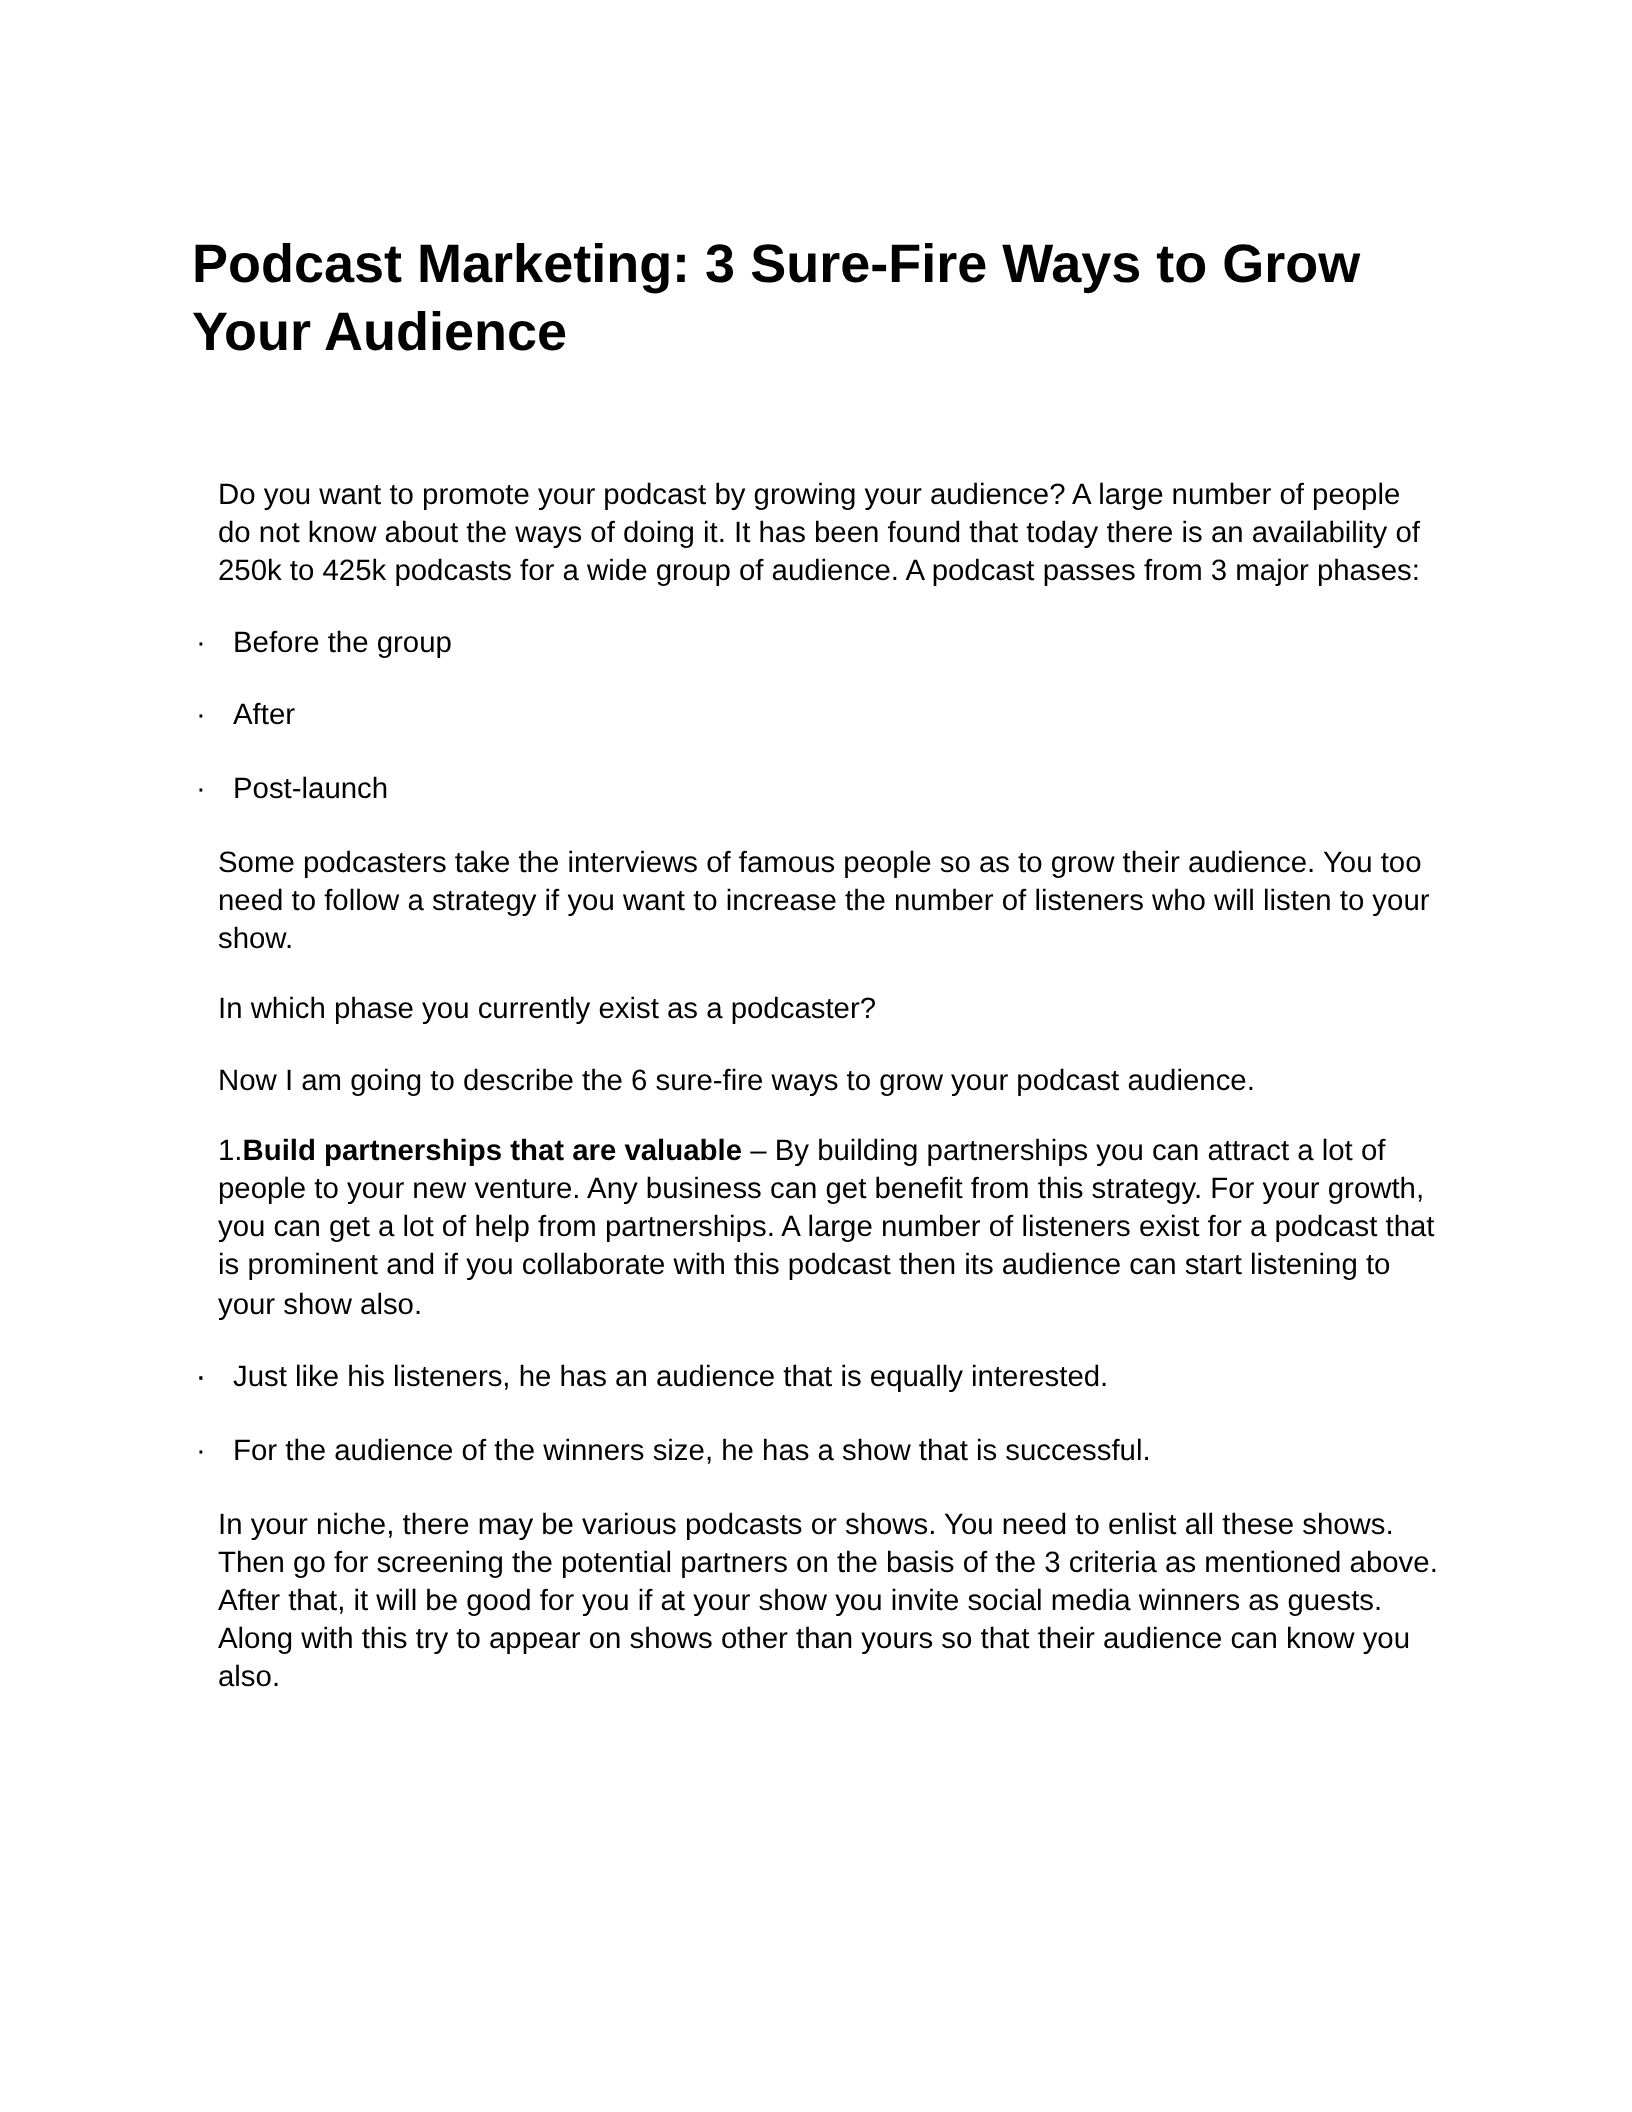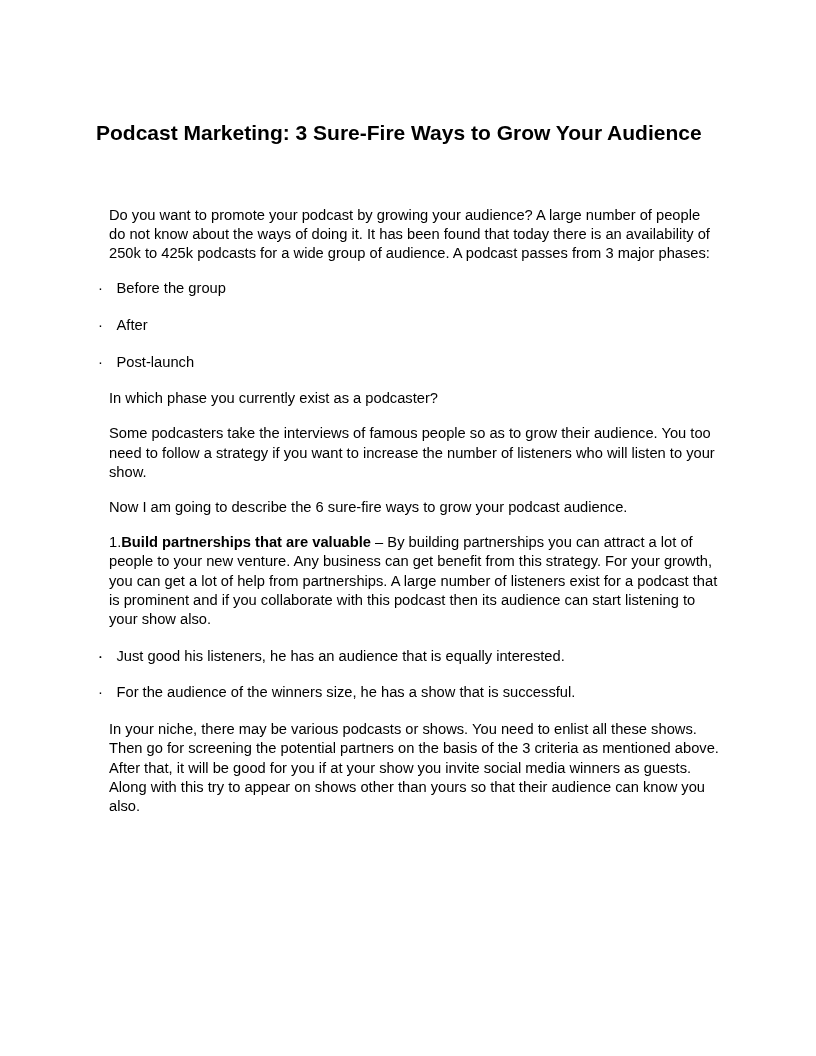--- a/index.html
+++ b/index.html
@@ -13,21 +13,21 @@
     padding: 96px;
     color: #000000;
     font-family: "Liberation Sans", "DejaVu Sans", sans-serif;
     font-size: 14.7px;
     line-height: 19.2px;
     overflow: hidden;
   }
 
   .doc-title {
     font-weight: 700;
-    font-size: 21px;
+    font-size: 27px;
     line-height: 33.5px;
     margin: 20px 0 56px 0;
     color: #000000;
   }
 
   .para { margin: 0 0 16px 13px; }
 
   .bullet-list {
     list-style: none;
     margin: 0;
@@ -56,30 +56,30 @@
   <h1 class="doc-title">Podcast Marketing: 3 Sure-Fire Ways to Grow Your Audience</h1>
 
   <p class="para">Do you want to promote your podcast by growing your audience? A large number of people do not know about the ways of doing it. It has been found that today there is an availability of 250k to 425k podcasts for a wide group of audience. A podcast passes from 3 major phases:</p>
 
   <ul class="bullet-list">
     <li class="bullet-item"><span class="bullet-marker">·</span><span>Before the group</span></li>
     <li class="bullet-item"><span class="bullet-marker">·</span><span>After</span></li>
     <li class="bullet-item"><span class="bullet-marker">·</span><span>Post-launch</span></li>
   </ul>
 
+  <p class="para">Some podcasters take the interviews of famous people so as to grow their audience. You too need to follow a strategy if you want to increase the number of listeners who will listen to your show.</p>
+
   <p class="para">In which phase you currently exist as a podcaster?</p>
-
-  <p class="para">Some podcasters take the interviews of famous people so as to grow their audience. You too need to follow a strategy if you want to increase the number of listeners who will listen to your show.</p>
 
   <p class="para">Now I am going to describe the 6 sure-fire ways to grow your podcast audience.</p>
 
   <p class="para"><span>1.</span><strong class="tip-heading">Build partnerships that are valuable</strong><span> – By building partnerships you can attract a lot of people to your new venture. Any business can get benefit from this strategy. For your growth, you can get a lot of help from partnerships. A large number of listeners exist for a podcast that is prominent and if you collaborate with this podcast then its audience can start listening to your show also.</span></p>
 
 
   <ul class="bullet-list">
     <li class="bullet-item"><span class="bullet-marker">·</span></li>
-    <li class="bullet-item"><span class="bullet-marker">·</span><span>Just good his listeners, he has an audience that is equally interested.</span></li>
+    <li class="bullet-item"><span class="bullet-marker">·</span><span>Just like his listeners, he has an audience that is equally interested.</span></li>
     <li class="bullet-item"><span class="bullet-marker">·</span><span>For the audience of the winners size, he has a show that is successful.</span></li>
   </ul>
 
   <p class="para">In your niche, there may be various podcasts or shows. You need to enlist all these shows. Then go for screening the potential partners on the basis of the 3 criteria as mentioned above. After that, it will be good for you if at your show you invite social media winners as guests. Along with this try to appear on shows other than yours so that their audience can know you also.</p>
 
 </div>
 
 </body></html>

